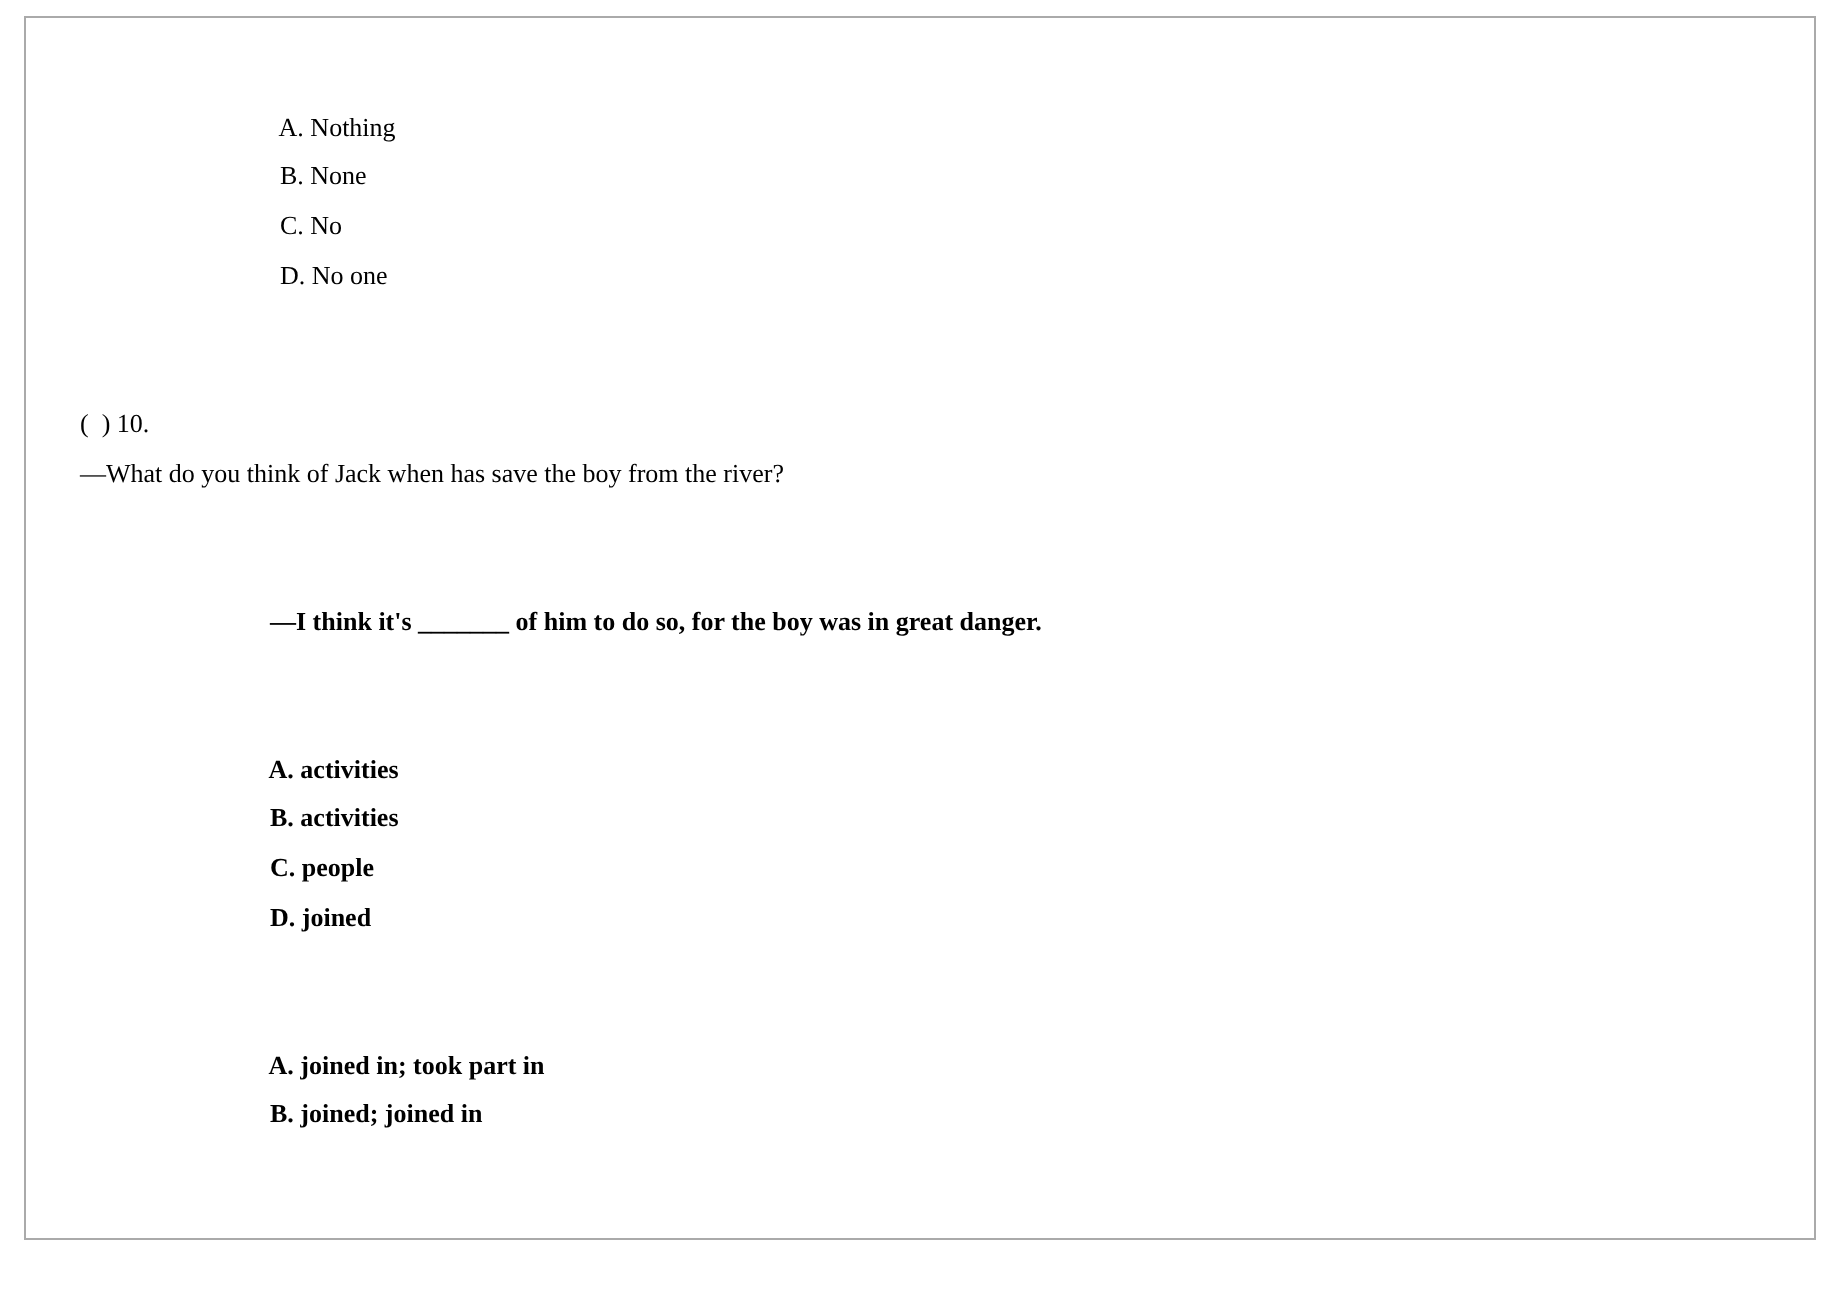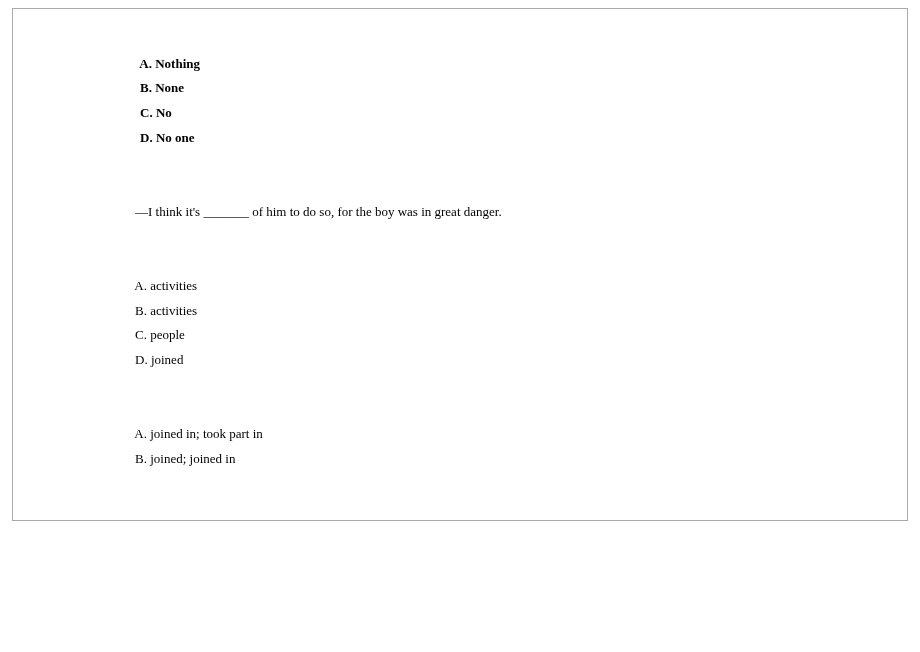--- a/index.html
+++ b/index.html
@@ -10,41 +10,45 @@
       padding: 8px 12px;
       color: #000;
       line-height: 1.9;
     }
     .page-border {
       border: 1px solid #aaa;
       padding: 18px 14px 24px 14px;
     }
     .options-first {
       padding-left: 100px;
-      font-weight: bold;
     }
     .q-line {
       white-space: pre;
     }
     .q-indent2 {
       padding-left: 95px;
+      font-weight: bold;
     }
   </style>
 </head>
 <body>
 
 <div class="page-border">
 
   <div class="q-line options-first">
     <span>A. Nothing</span><span>         </span>
     <span>B. None</span><span>            </span>
     <span>C. No</span><span>              </span>
     <span>D. No one</span>
   </div>
 
+  <div class="q-line">
+    <span>(  ) 10.</span>
+    <span>—What do you think of Jack when has save the boy from the river?</span>
+  </div>
   <div class="q-line q-indent2">
     <span>—I think it's _______ of him to do so, for the boy was in great danger.</span>
   </div>
   <div class="q-line q-indent2">
     <span>A. activities</span><span>       </span>
     <span>B. activities</span><span>       </span>
     <span>C. people</span><span>           </span>
     <span>D. joined</span>
   </div>
 

